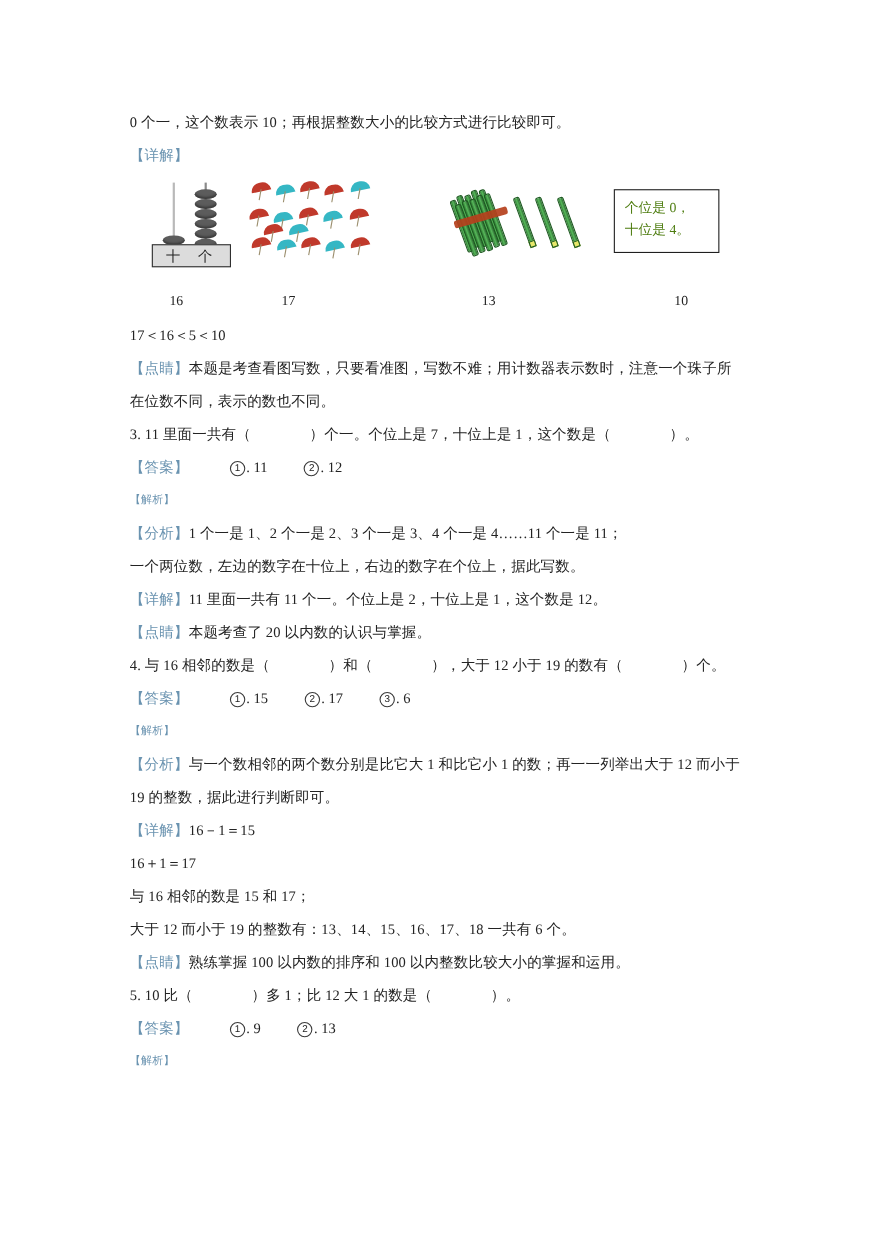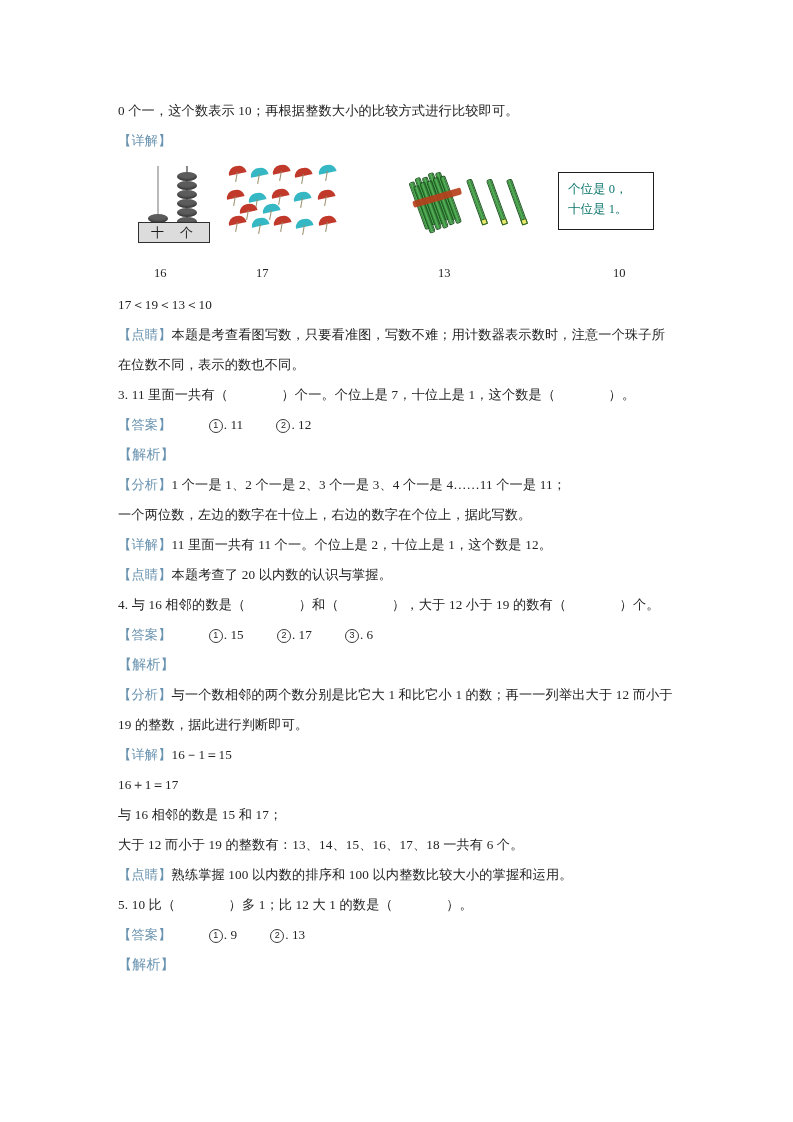--- a/index.html
+++ b/index.html
@@ -37,21 +37,21 @@
   }
   .line.wrap {
     white-space: normal;
     line-height: 30px;
   }
   .tag {
     color: #6a93b0;
     letter-spacing: 0.2px;
   }
   .tagline {
-    font-size: 14px;
+    font-size: 10px;
     line-height: 30px;
     color: #6a93b0;
   }
   .ansrow {
     font-size: 13.2px;
     line-height: 30px;
     white-space: nowrap;
   }
   .ansrow .items {
     display: inline-block;
@@ -246,21 +246,21 @@
   
   .digitbox {
     width: 96px;
     height: 58px;
     border: 1.6px solid #1f1f1f;
     box-sizing: border-box;
     margin-top: 14px;
     padding: 6px 0 0 9px;
     font-size: 12.5px;
     line-height: 20px;
-    color: #0f766e;
+    color: #4d7c0f;
   }
 </style>
 </head>
 <body>
 
 <div class="page">
   <div class="content">
 
     <div class="line">0 个一，这个数表示 10；再根据整数大小的比较方式进行比较即可。</div>
 
@@ -386,33 +386,33 @@
             </div>
           <div class="loose l3">
               <span class="tip"></span>
             </div>
         </div>
       </div>
 
       <div class="fig fig-box">
         <div class="digitbox">
           <div>个位是 0，</div>
-          <div>十位是 1。</div>
+          <div>十位是 4。</div>
         </div>
       </div>
     </div>
 
     <div class="labels">
       <span class="lb1">16</span>
       <span class="lb2">17</span>
       <span class="lb3">13</span>
       <span class="lb4">10</span>
     </div>
 
-    <div class="line">17＜19＜13＜10</div>
+    <div class="line">17＜16＜5＜10</div>
 
     <div class="line wrap">
       <span class="tag">【点睛】</span><span>本题是考查看图写数，只要看准图，写数不难；用计数器表示数时，注意一个珠子所在位数不同，表示的数也不同。</span>
     </div>
 
     <div class="line wrap">
       <span>3.</span>
       <span>11 里面一共有（　　　　）个一。个位上是 7，十位上是 1，这个数是（　　　　）。</span>
     </div>
     <div class="ansrow">

